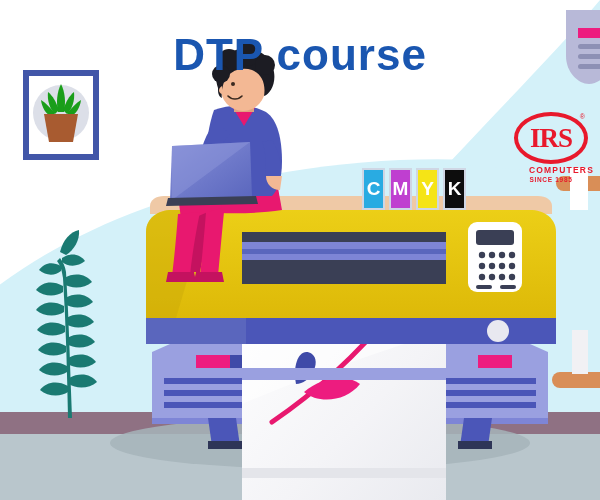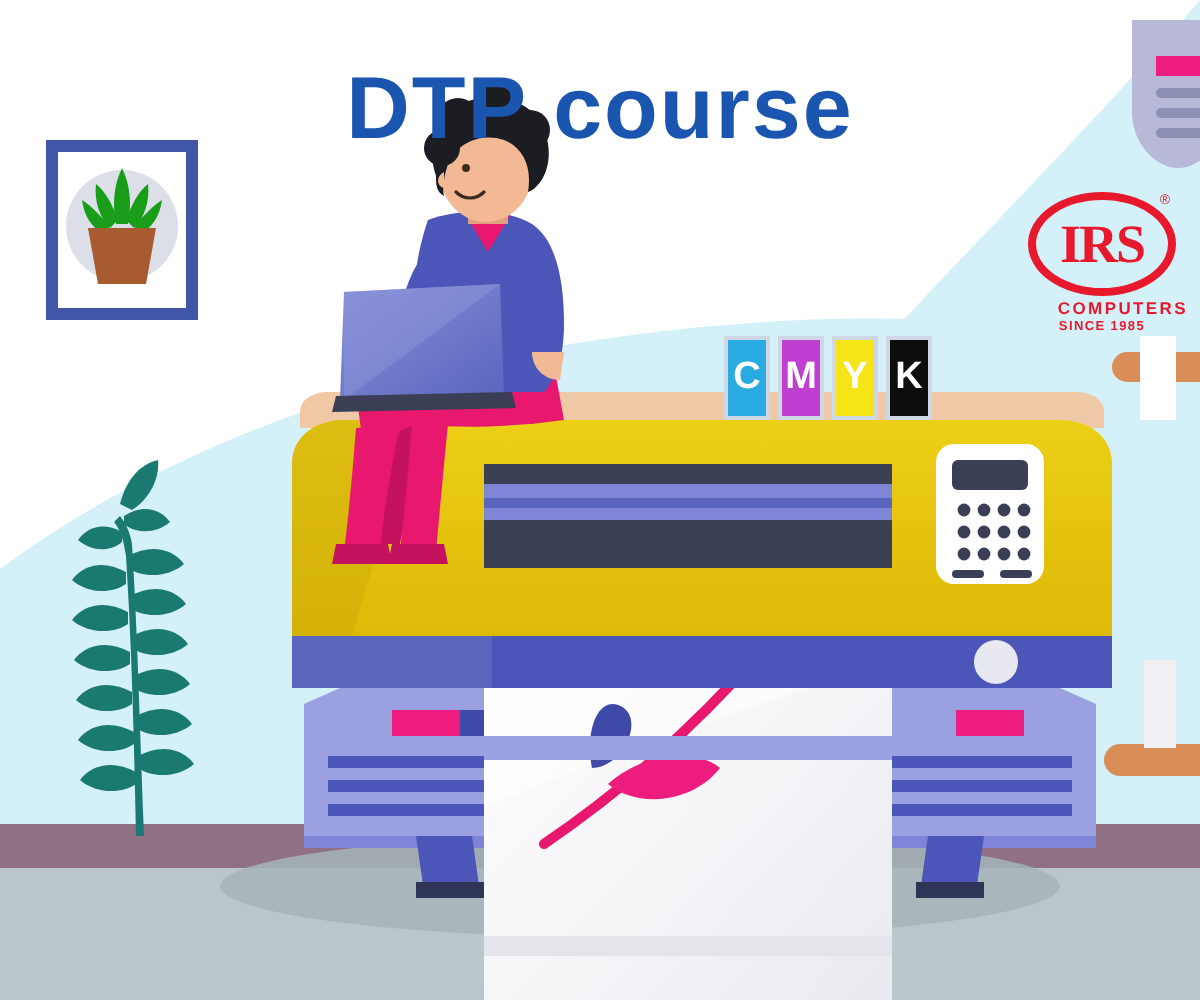--- a/index.html
+++ b/index.html
@@ -29,21 +29,21 @@
     width:23px;height:42px;
     display:flex;align-items:center;justify-content:center;
     font-family:"Liberation Sans", sans-serif;
     font-weight:bold;font-size:19px;color:#ffffff;
     border:2px solid #cfd6e4;
     box-sizing:border-box;
   }
 
   
   #irs-logo{
-    position:absolute;left:508px;top:96px;width:86px;height:70px;z-index:39;
+    position:absolute;left:508px;top:112px;width:86px;height:70px;z-index:39;
     text-align:center;
   }
   #irs-ring{
     position:relative;width:74px;height:52px;margin:0 auto;
     border:4px solid #e8192c;border-radius:50%;
     display:flex;align-items:center;justify-content:center;
     box-sizing:border-box;
   }
   #irs-mark{
     font-family:"Liberation Serif", serif;font-weight:bold;

